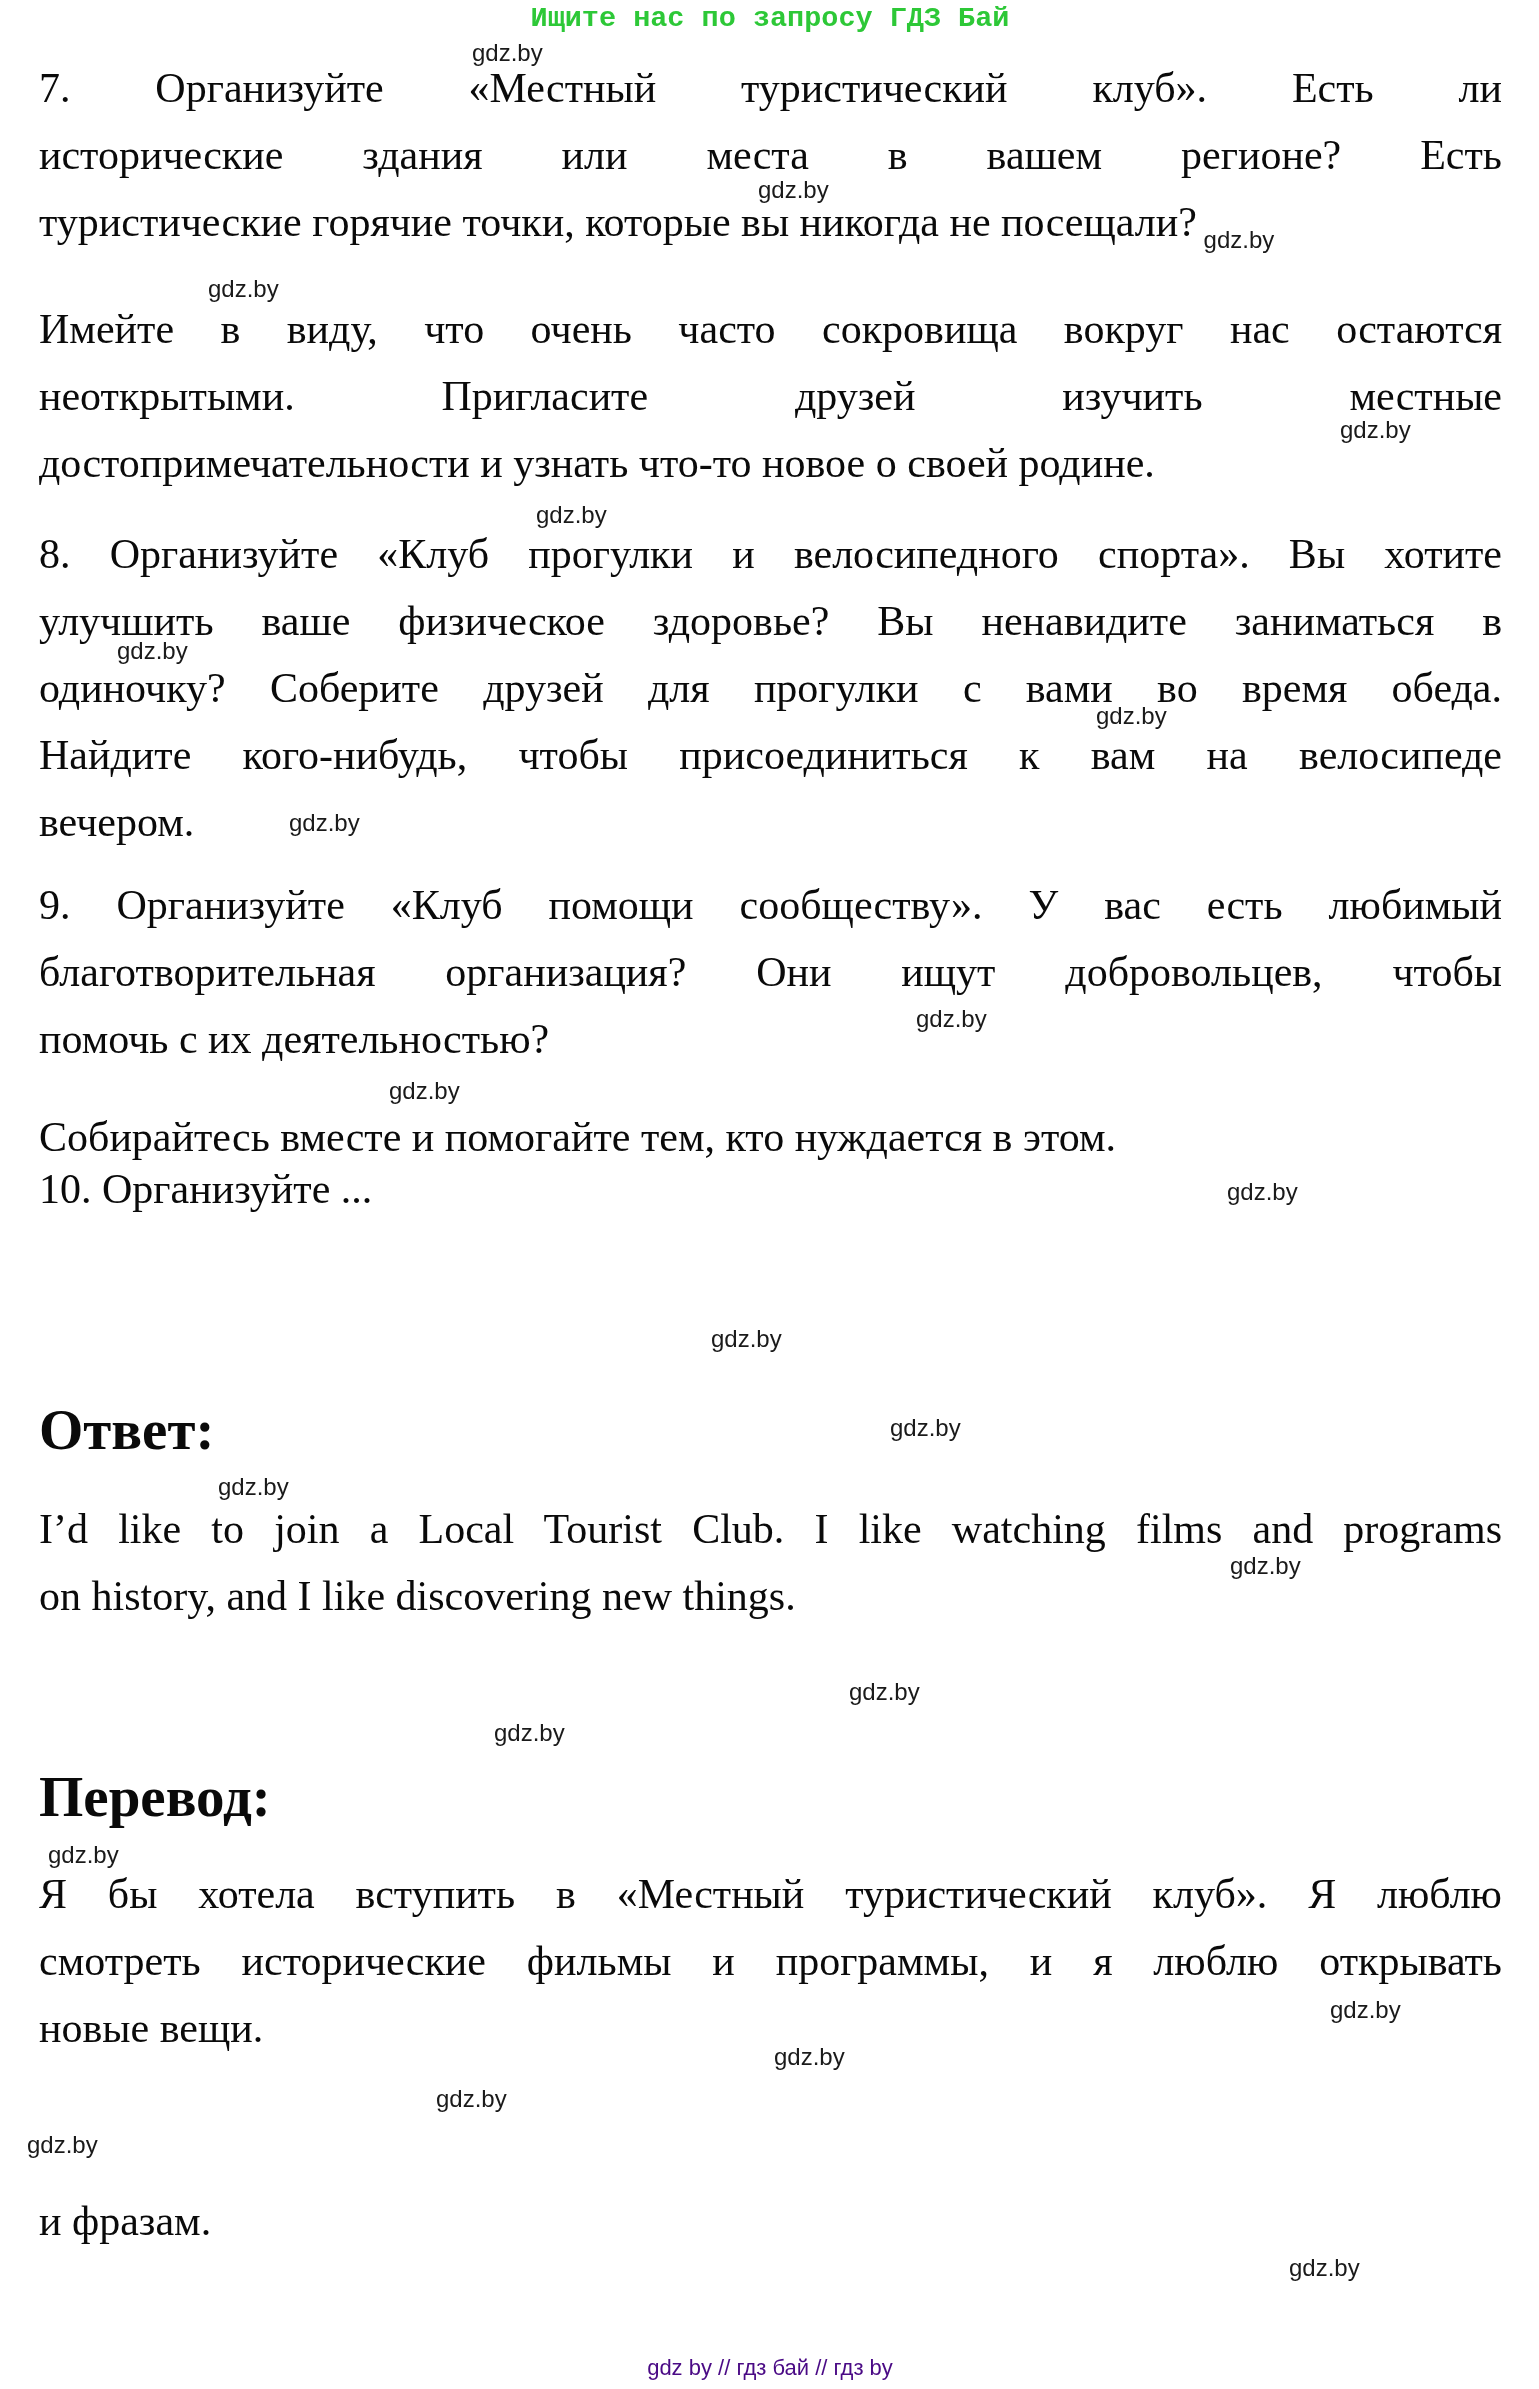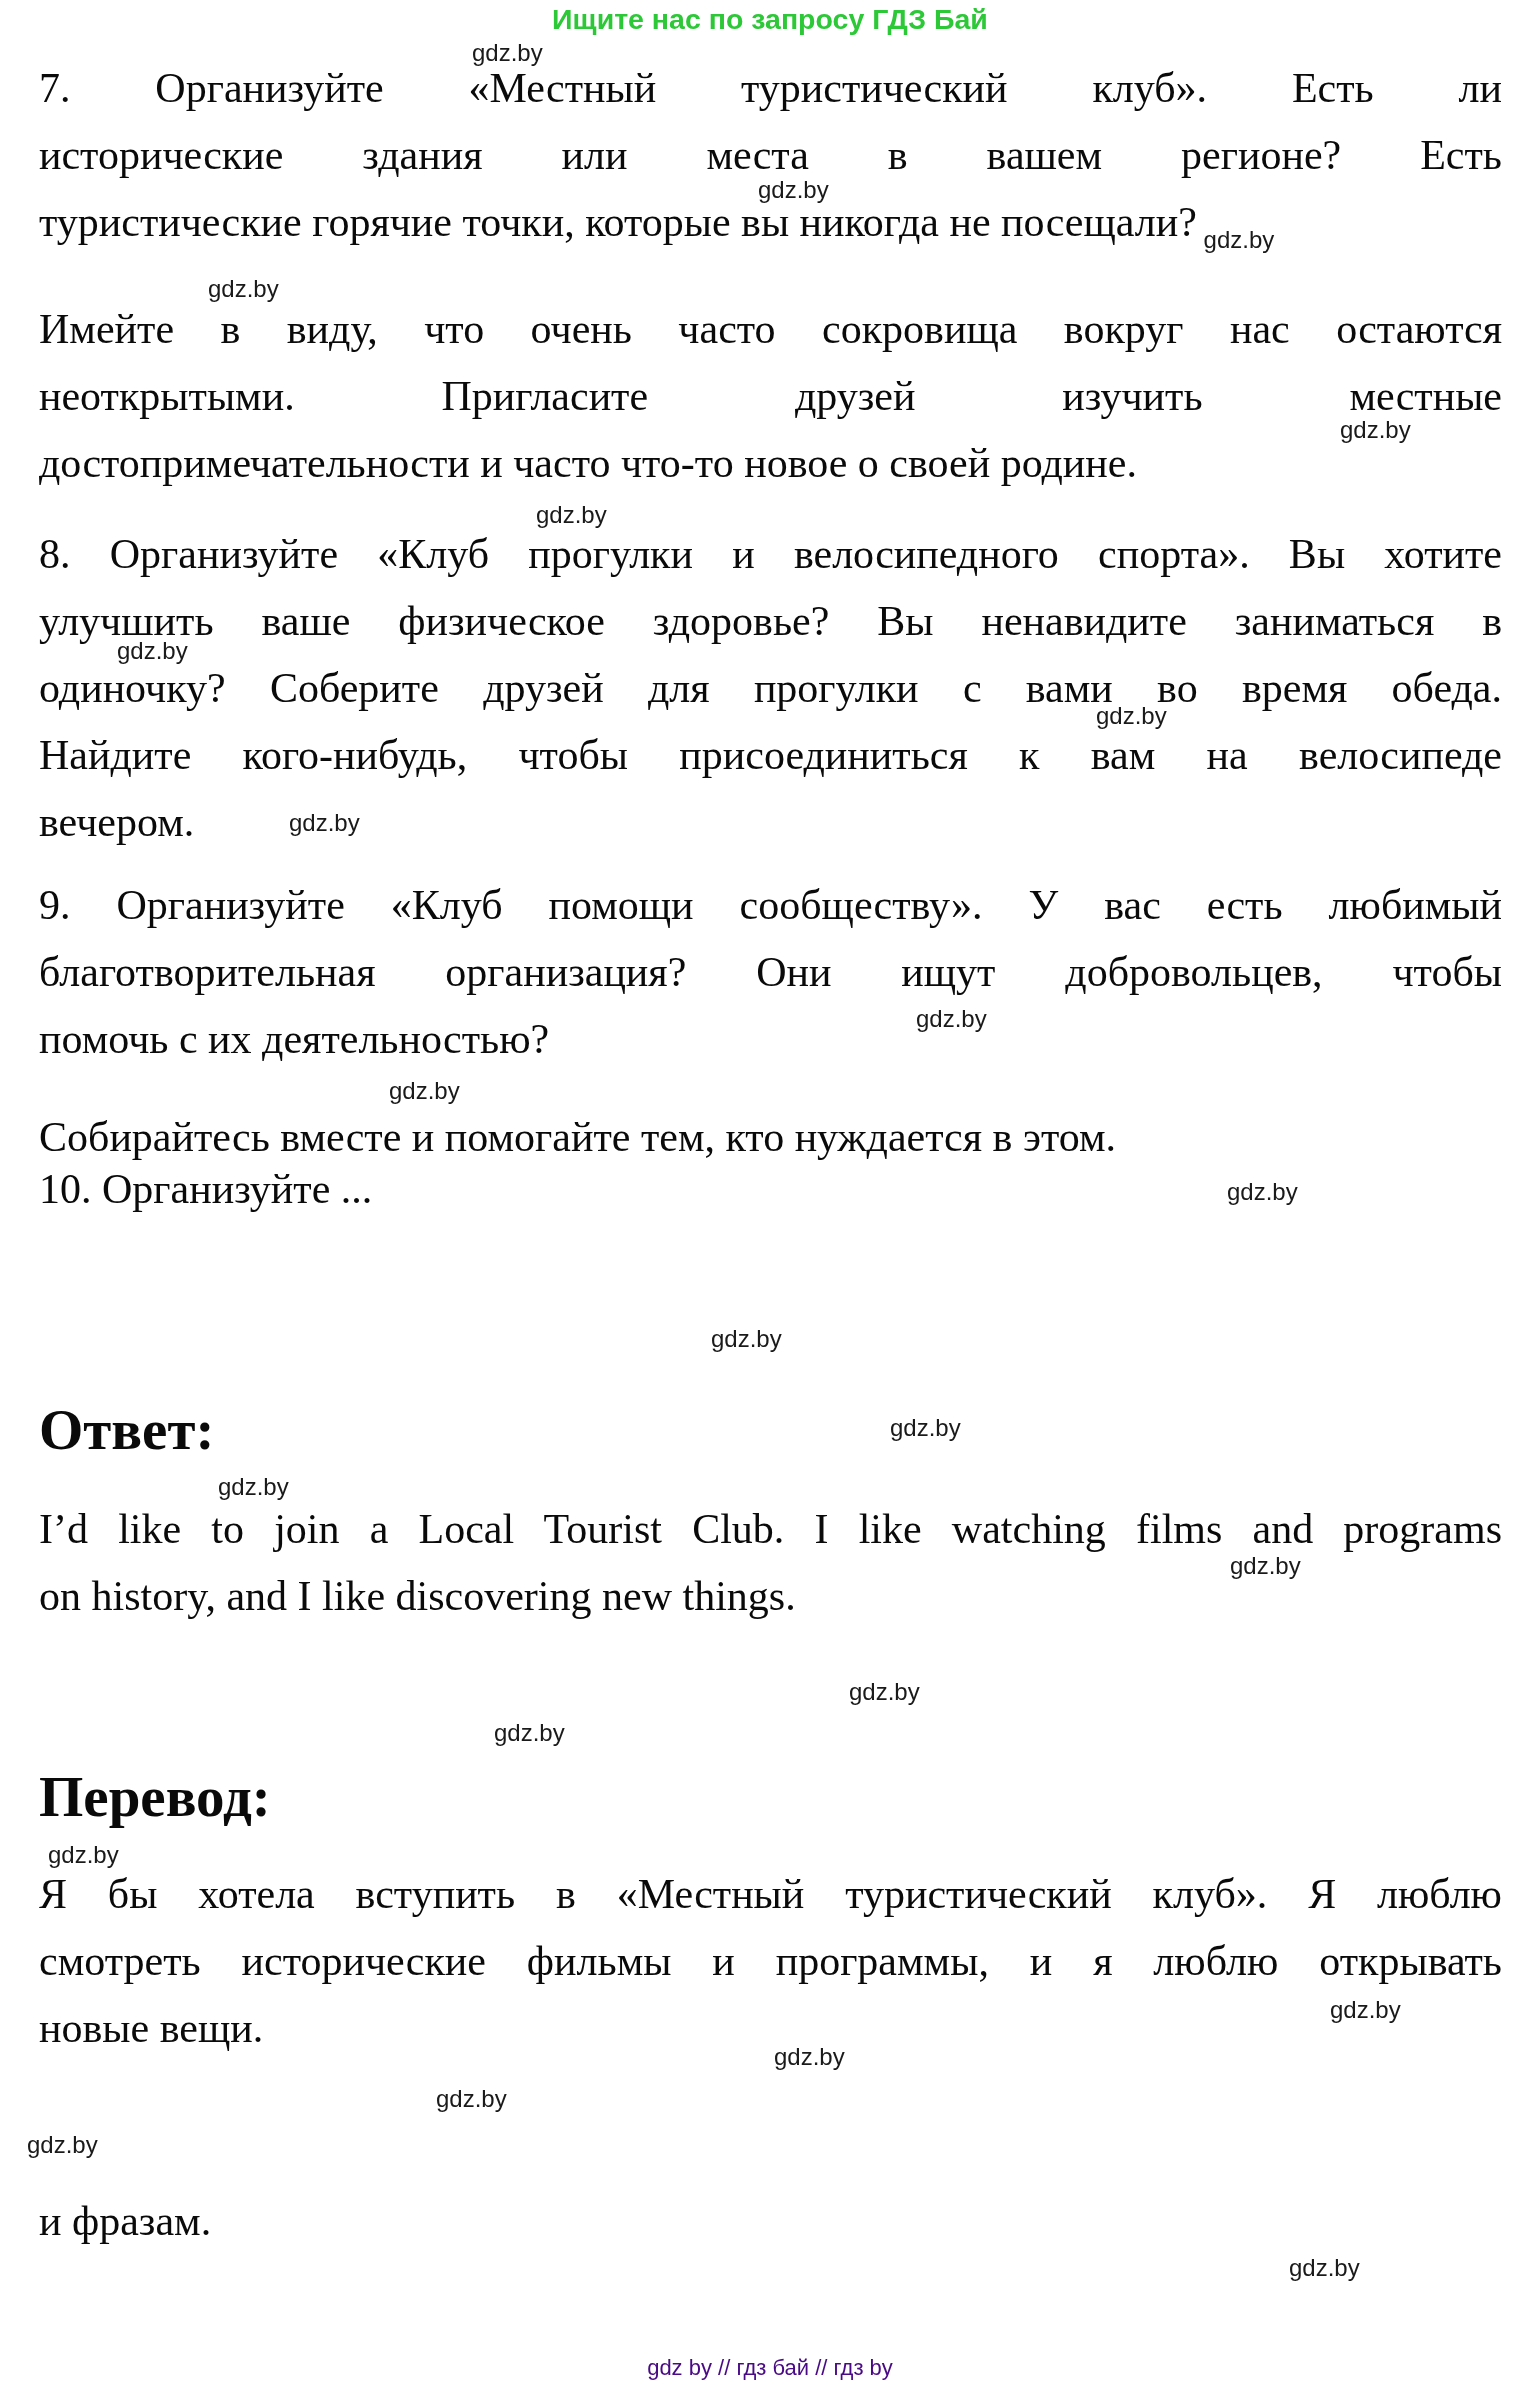--- a/index.html
+++ b/index.html
@@ -2,21 +2,21 @@
 <html style="font-size:13.4px"><head>
 <meta charset="utf-8">
 <style>
   html,body{margin:0;padding:0;background:#ffffff;}
   #page{
     position:relative;width:1540px;height:2389px;background:#ffffff;
     font-family:"Liberation Serif","DejaVu Serif",serif;color:#0a0a0a;overflow:hidden;
   }
   .promo{
     position:absolute;top:1.7px;left:0;width:100%;text-align:center;
-    font-family:Liberation Sans, sans-serif;font-weight:600;
+    font-family:Liberation Mono, monospace;font-weight:600;
     font-size:28.5px;line-height:34px;color:#2dc837;
   }
   .wm{
     position:absolute;font-family:"Liberation Sans","DejaVu Sans",sans-serif;
     font-size:24px;line-height:27px;color:#1a1a1a;white-space:nowrap;
   }
   .para{position:absolute;left:39px;width:1463px;font-size:42px;line-height:67px;}
   .line{height:67px;}
   .just{text-align:justify;text-align-last:justify;overflow:hidden;}
   .last{white-space:nowrap;}
@@ -66,21 +66,21 @@
 
   <div class="para" style="top:55px">
     <div class="line just">7. Организуйте «Местный туристический клуб». Есть ли</div>
     <div class="line just">исторические здания или места в вашем регионе? Есть</div>
     <div class="line last"><span>туристические горячие точки, которые вы никогда не посещали?</span><span class="wm-inline">gdz.by</span></div>
   </div>
 
   <div class="para" style="top:296px">
     <div class="line just">Имейте в виду, что очень часто сокровища вокруг нас остаются</div>
     <div class="line just">неоткрытыми. Пригласите друзей изучить местные</div>
-    <div class="line last">достопримечательности и часто что-то новое о своей родине.</div>
+    <div class="line last">достопримечательности и узнать что-то новое о своей родине.</div>
   </div>
 
   <div class="para" style="top:521px">
     <div class="line just">8. Организуйте «Клуб прогулки и велосипедного спорта». Вы хотите</div>
     <div class="line just">улучшить ваше физическое здоровье? Вы ненавидите заниматься в</div>
     <div class="line just">одиночку? Соберите друзей для прогулки с вами во время обеда.</div>
     <div class="line just">Найдите кого-нибудь, чтобы присоединиться к вам на велосипеде</div>
     <div class="line last">вечером.</div>
   </div>
 

